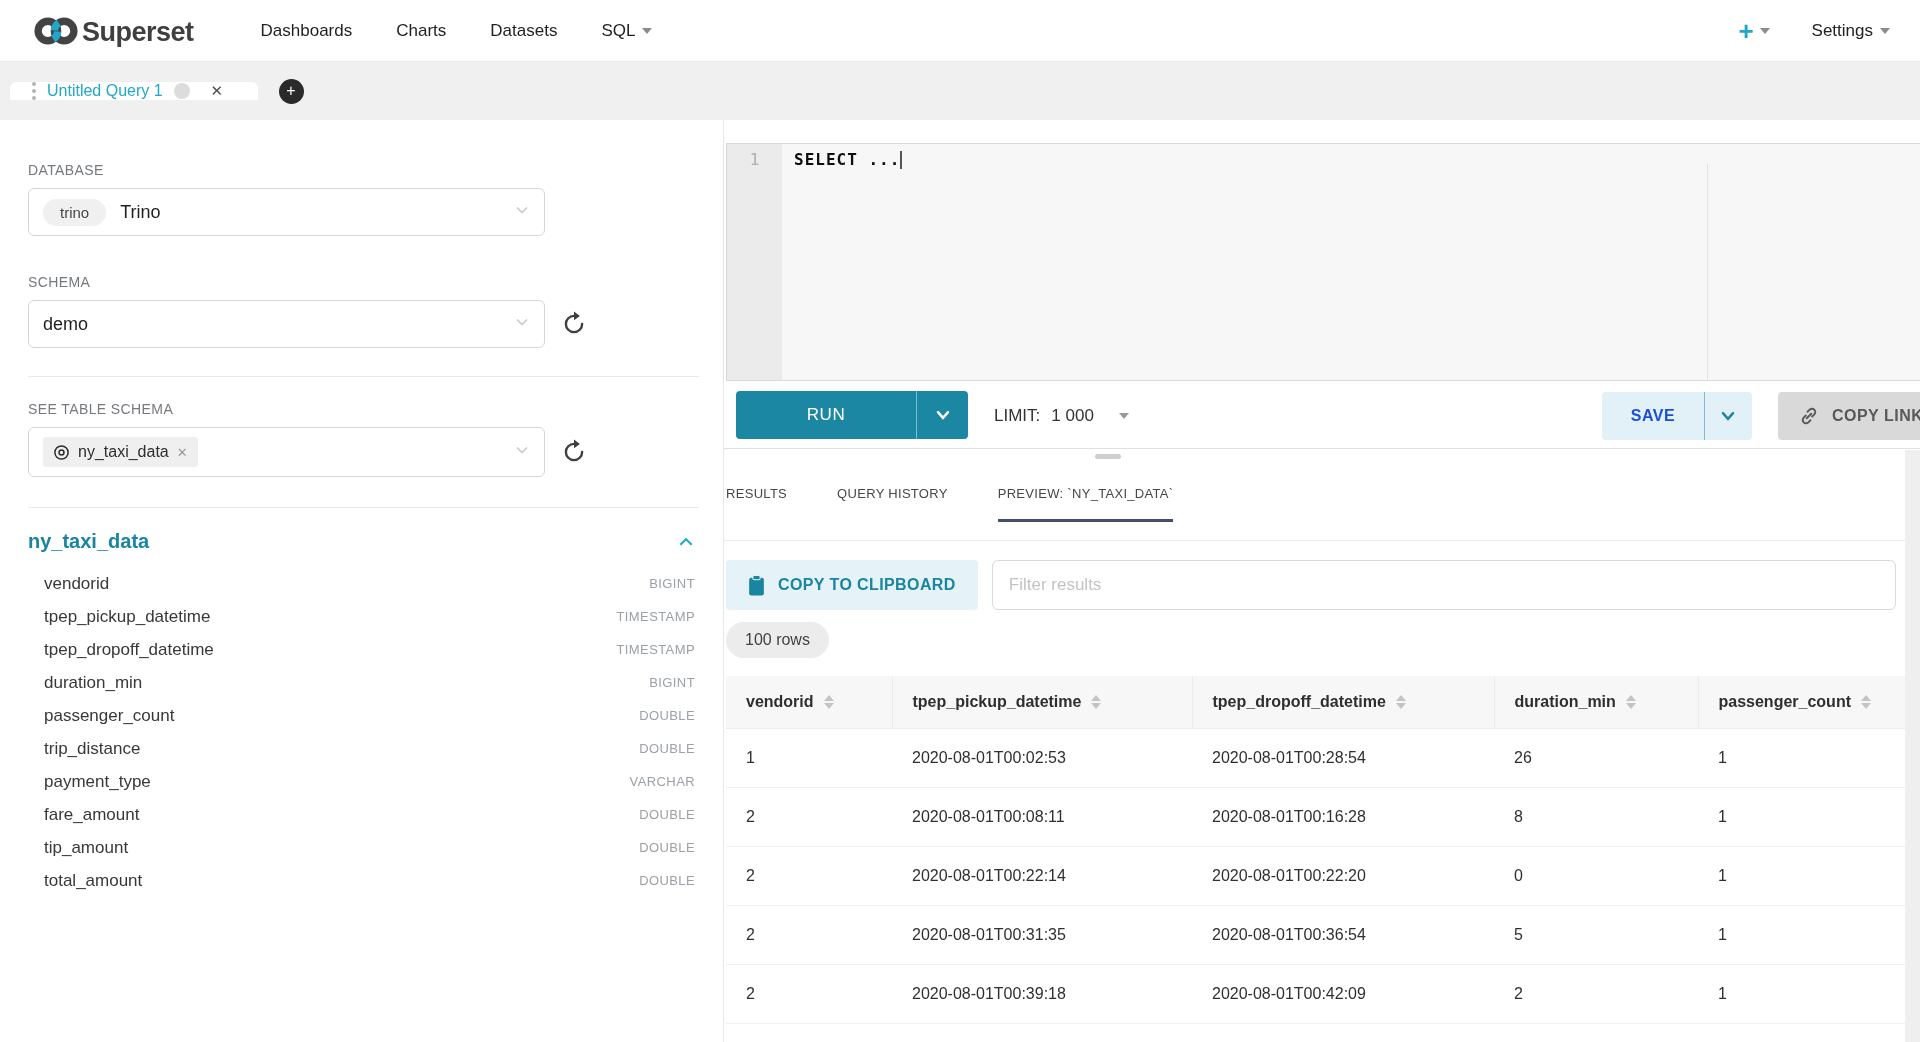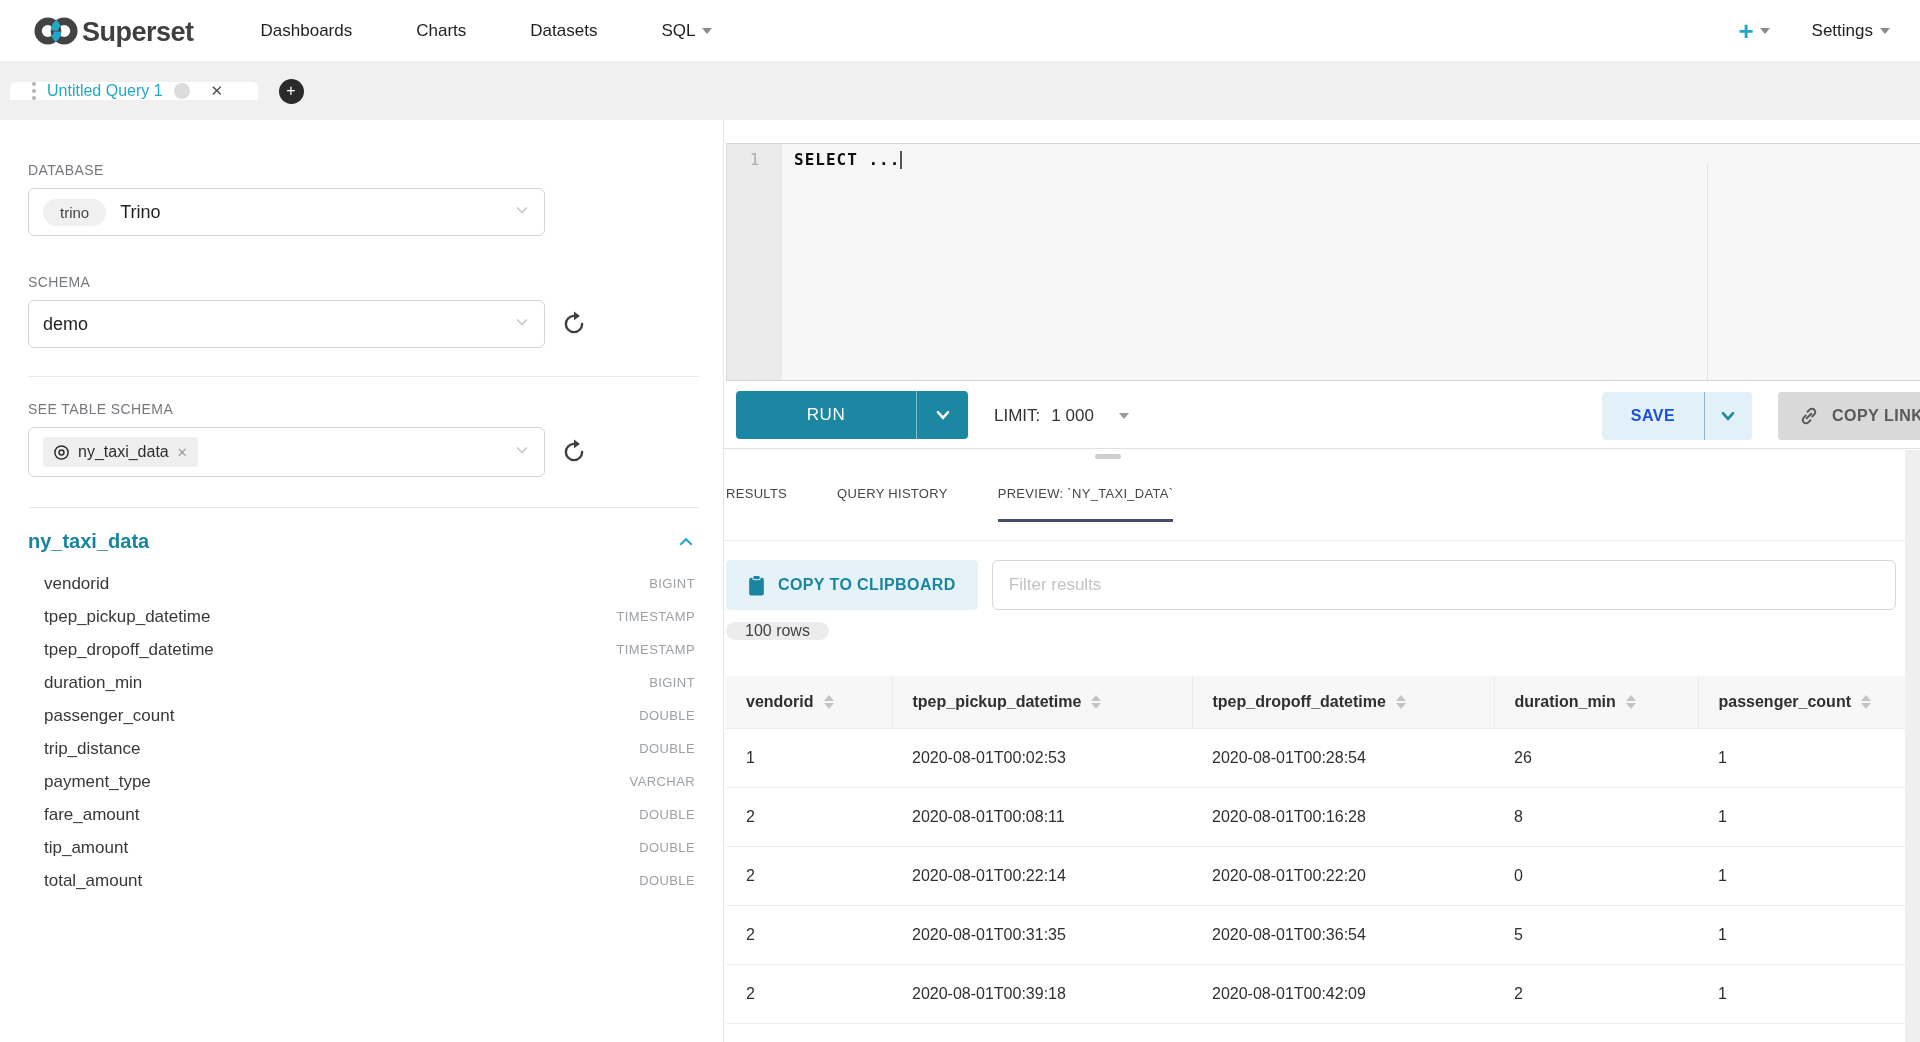--- a/index.html
+++ b/index.html
@@ -4,21 +4,21 @@
 <style>
   * { margin:0; padding:0; box-sizing:border-box; }
   html,body { width:1920px; height:1042px; overflow:hidden; background:#fff;
     font-family:"Liberation Sans","DejaVu Sans",sans-serif; color:#222; }
 
   
   .nav { height:62px; display:flex; align-items:center; padding:0 30px; background:#fff;
          border-bottom:1px solid #ededed; }
   .brand { display:flex; align-items:flex-end; margin-right:67px; cursor:pointer; }
   .brand-name { font-size:27px; font-weight:bold; color:#3f3f3f; letter-spacing:-0.5px; }
-  .nav-menu { display:flex; align-items:center; gap:64px; font-size:17px; color:#1f1f1f; }
+  .nav-menu { display:flex; align-items:center; gap:44px; font-size:17px; color:#1f1f1f; }
   .nav-item { display:flex; align-items:center; gap:7px; cursor:pointer; }
   .nav-right { margin-left:auto; display:flex; align-items:center; gap:42px; }
   .nav-plus { display:flex; align-items:center; gap:6px; cursor:pointer; }
   .nav-plus .plus-glyph { color:#20a7c9; font-size:26px; font-weight:bold; line-height:1; }
   .nav-settings { display:flex; align-items:center; gap:7px; font-size:17px; cursor:pointer; }
   .caret-down { width:0; height:0; border-left:5px solid transparent; border-right:5px solid transparent;
                 border-top:6px solid #6b6b6b; display:inline-block; }
 
   
   .tabbar { height:58px; background:#f0f0f0; display:flex; align-items:center; }
@@ -103,21 +103,21 @@
   .tabs-underline { position:absolute; left:0; top:420px; width:100%; border-top:1px solid #ebebeb; }
 
   .copy-row { position:absolute; left:2px; top:440px; right:24px; display:flex; gap:14px; }
   .copy-clipboard-btn { height:50px; background:#e5f3f9; border-radius:4px; padding:0 22px; display:flex;
                         align-items:center; gap:13px; color:#1985a0; font-weight:bold; font-size:16px;
                         letter-spacing:0.4px; cursor:pointer; white-space:nowrap; }
   .filter-input { flex:1; height:50px; border:1px solid #d9d9d9; border-radius:6px; padding:0 16px;
                   font-size:17px; color:#333; font-family:inherit; }
   .filter-input::placeholder { color:#c3c3c3; }
   .rows-badge { position:absolute; left:2px; top:502px; background:#ececec; border-radius:19px;
-                padding:0 19px; font-size:16px; color:#424242; }
+                padding:9px 19px; font-size:16px; color:#424242; }
 
   
   .rtable-wrap { position:absolute; left:2px; top:556px; right:15px; overflow:hidden; }
   table.rtable { border-collapse:collapse; table-layout:fixed; width:1420px; }
   .rtable th { background:#f7f7f7; font-size:16px; font-weight:bold; color:#2f2f2f; text-align:left;
                height:52px; padding:0 8px 0 20px; border-right:1px solid #ececec;
                border-bottom:1px solid #ececec; white-space:nowrap; overflow:hidden; cursor:pointer; }
   .rtable th:last-child { border-right:none; }
   .rtable td { font-size:16px; color:#2f2f2f; height:59px; padding:0 8px 0 20px;
                border-bottom:1px solid #f0f0f0; white-space:nowrap; overflow:hidden; }

